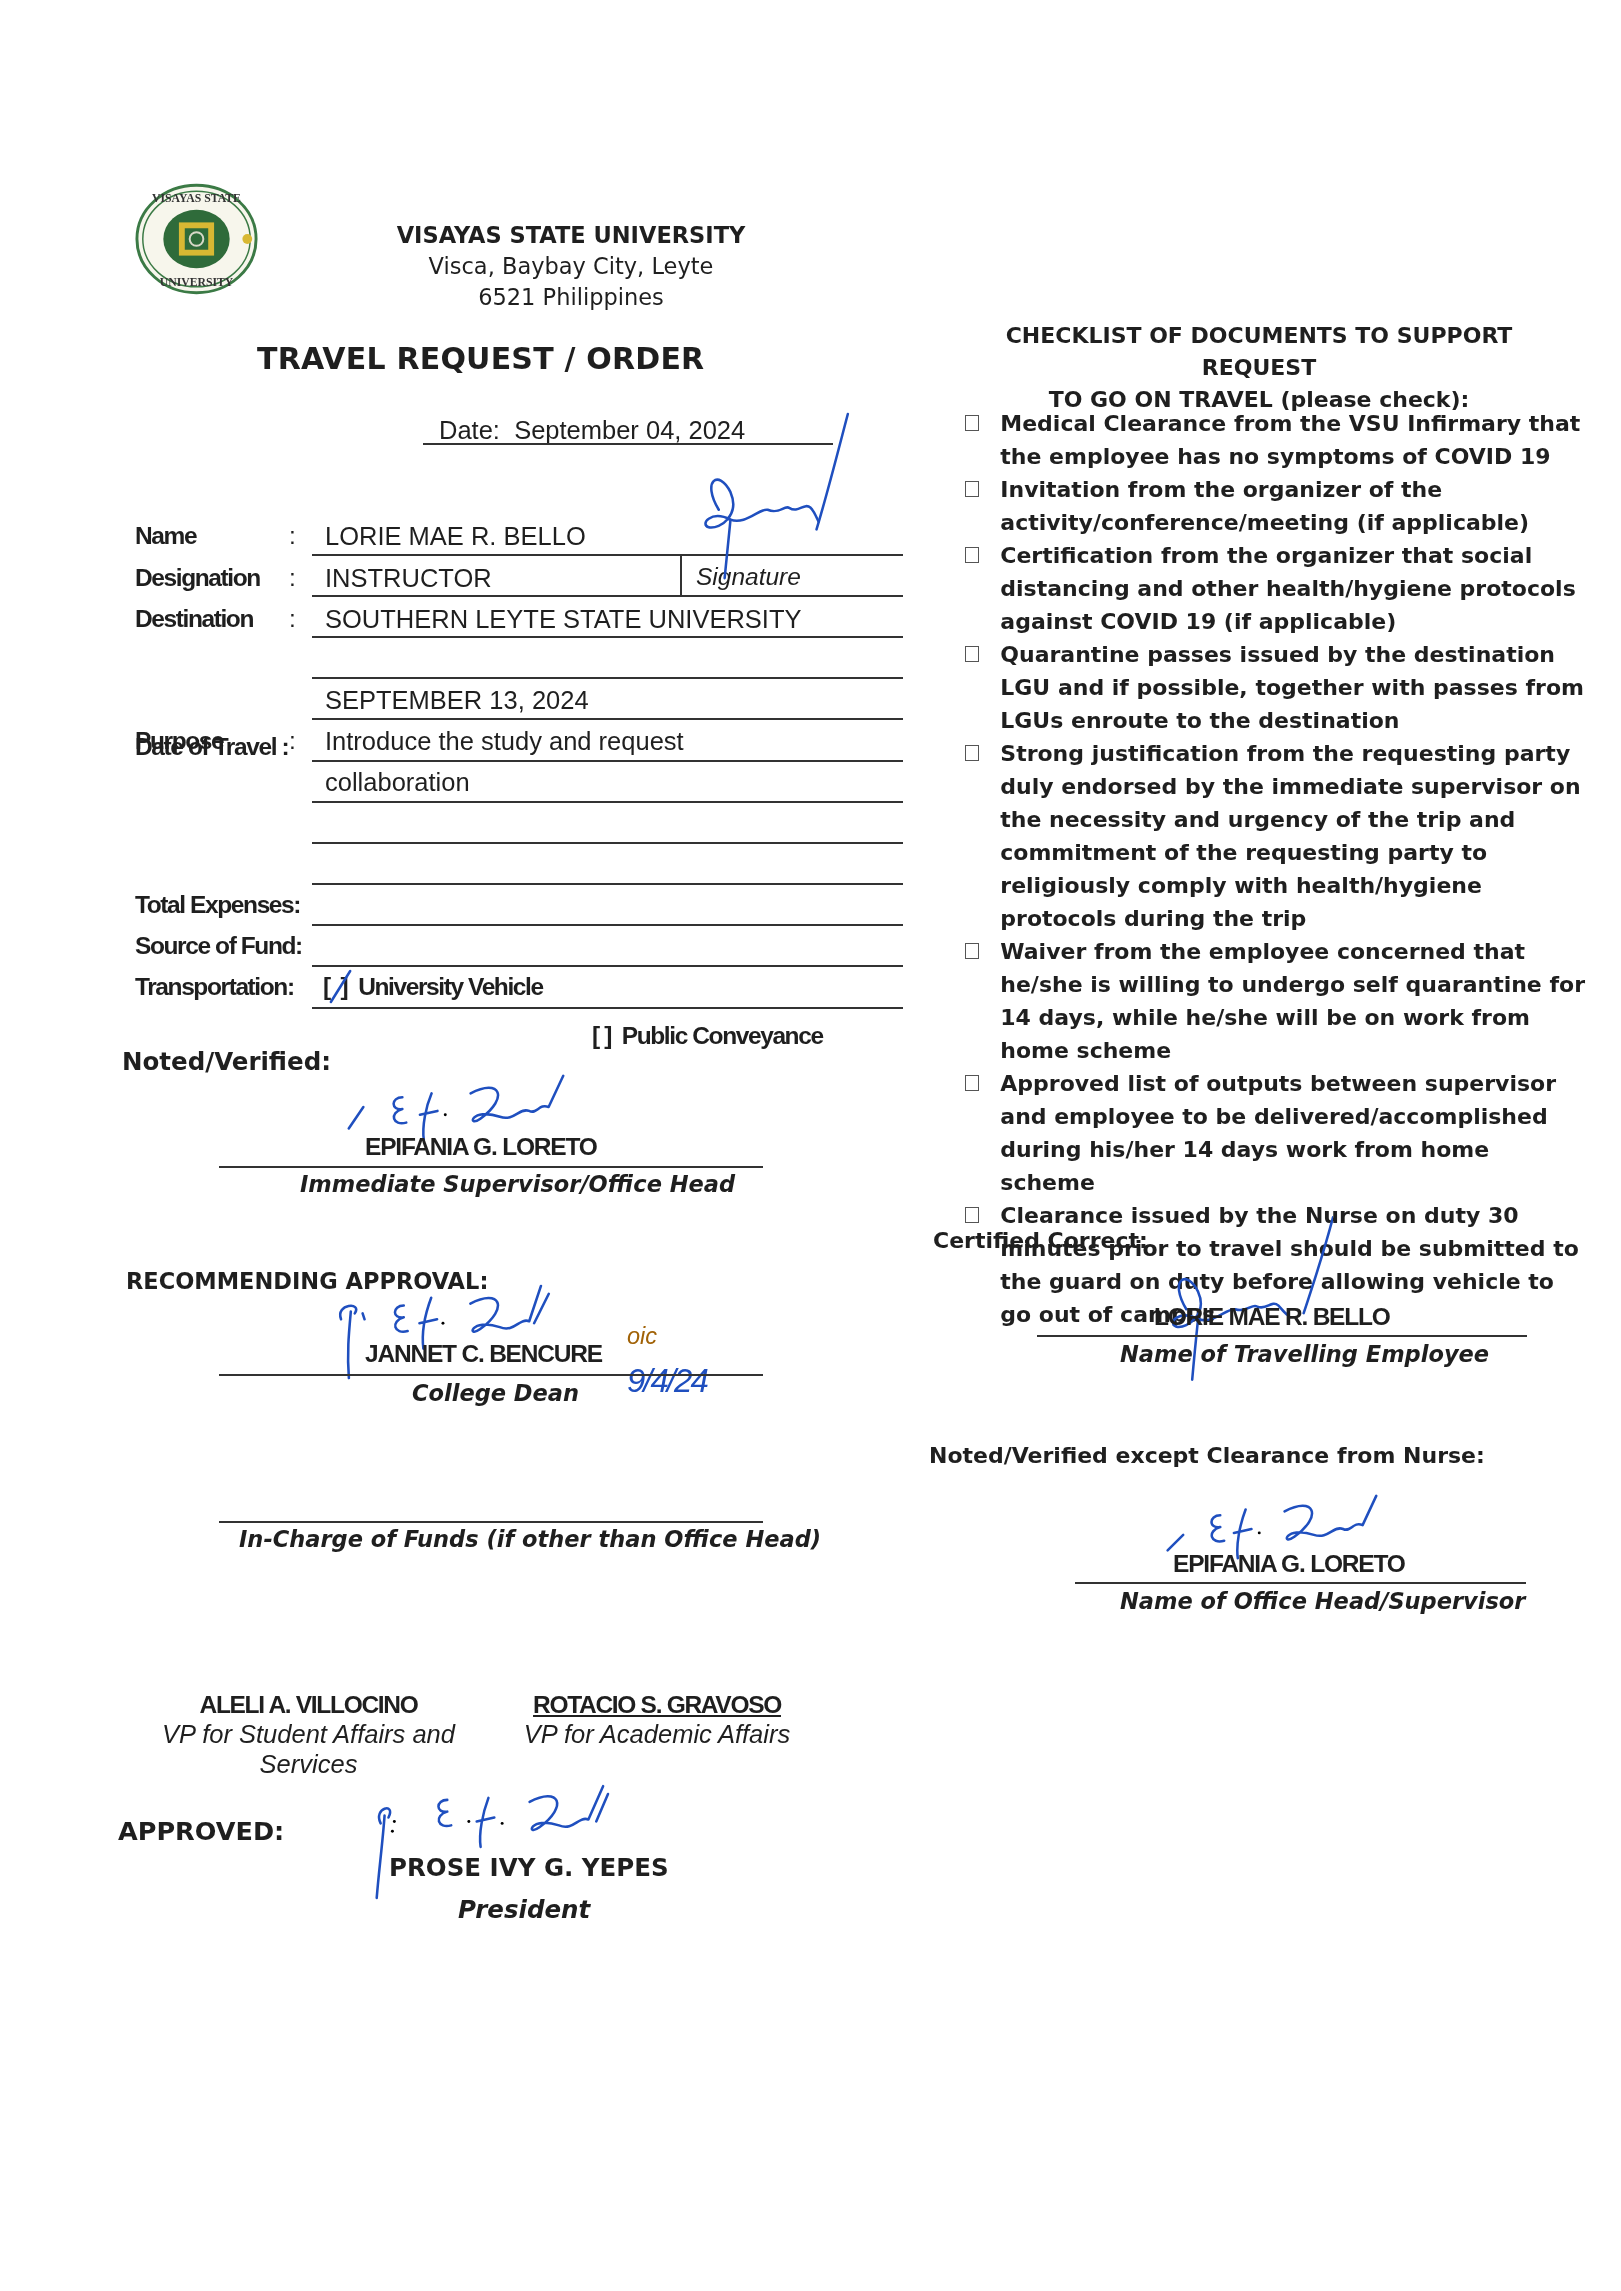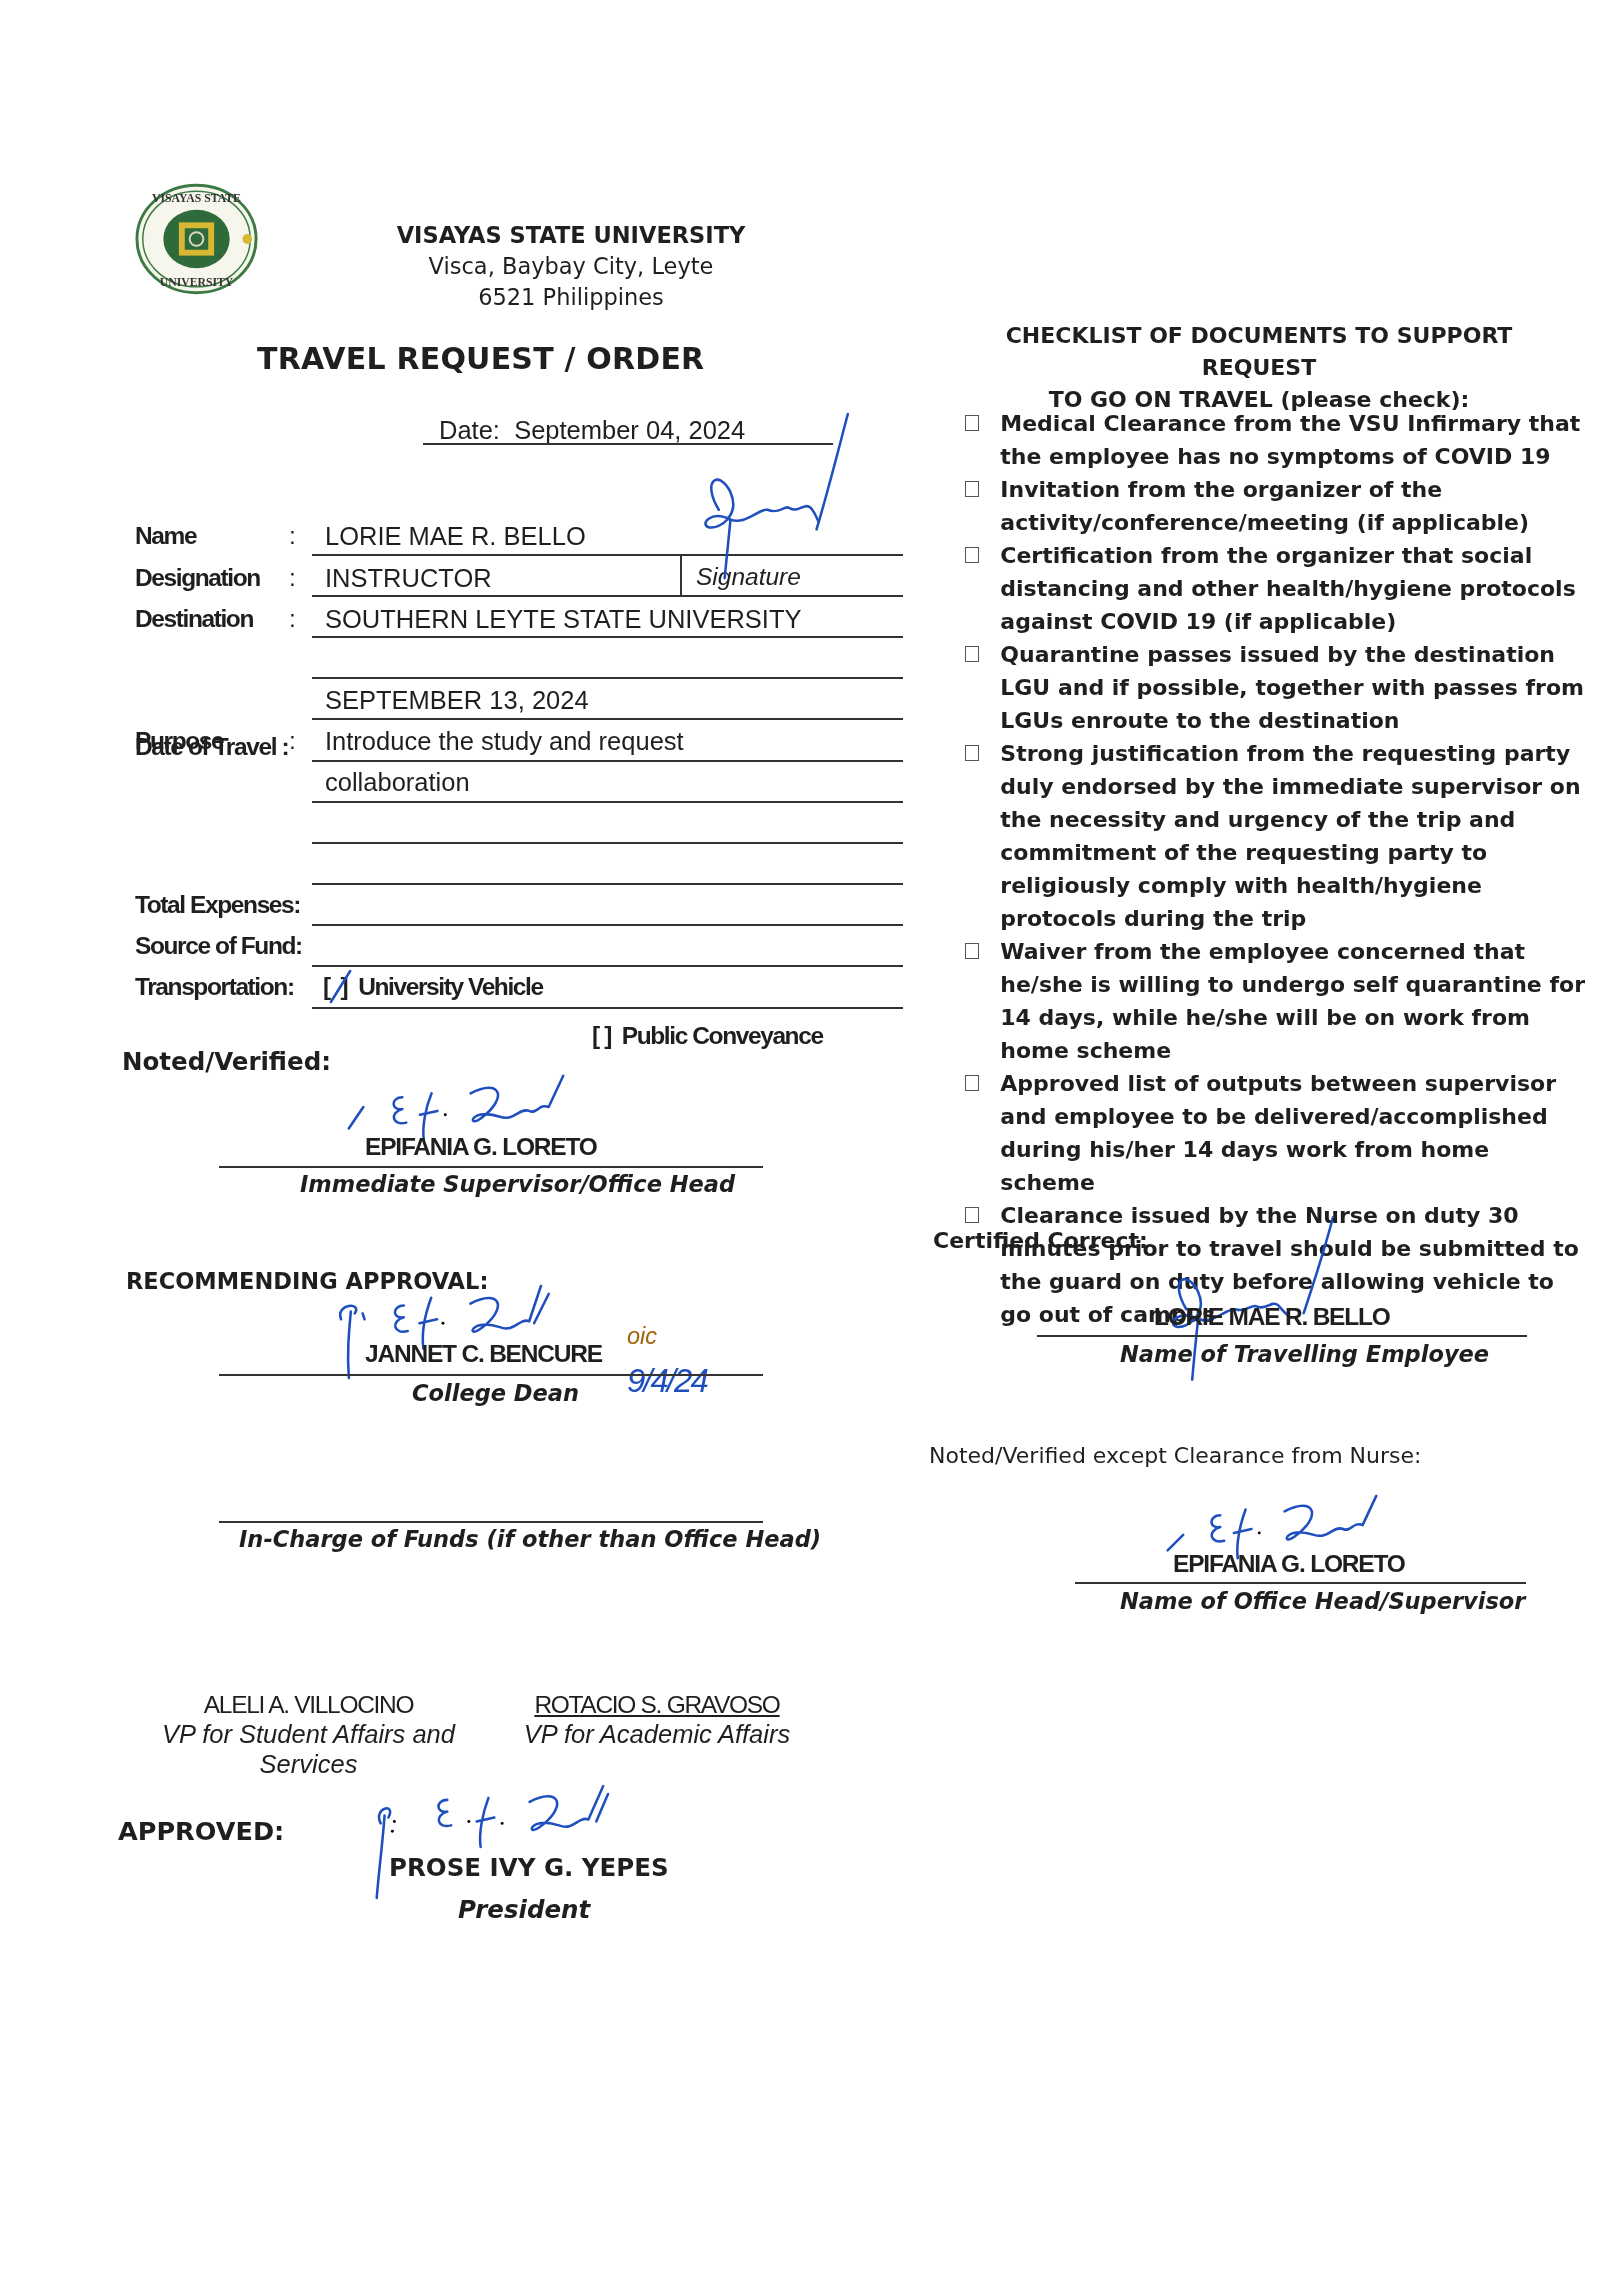--- a/index.html
+++ b/index.html
@@ -29,21 +29,21 @@
   
   .ck-head { left:970px; top:320px; width:578px; font-size:22px; font-weight:bold; line-height:32px; text-align:center; }
   .ck-list { left:963px; top:407px; width:627px; }
   .ck-item { display:flex; font-size:22px; font-weight:bold; line-height:33px; }
   .ck-box { flex:0 0 13.7px; width:12.7px; height:16.7px; border:1.6px solid #555; margin:7.8px 21.6px 0 2px; box-sizing:border-box; }
   .ck-text { flex:1; }
 
   .sec-lbl { font-size:24.5px; font-weight:bold; }
   .sign-name { font-size:24.5px; font-weight:bold; letter-spacing:-1.2px; }
   .role { font-size:22.5px; font-weight:bold; font-style:italic; }
-  .vp-name { font-size:24.5px; font-weight:normal; letter-spacing:-1.3px;text-align:center; }
+  .vp-name { font-size:24.5px; font-weight:bold; letter-spacing:-1.3px;text-align:center; }
   .vp-role { font-size:25.5px; font-style:italic; line-height:30px; }
 </style>
 </head>
 <body>
 
 <div class="abs logo">
   <svg width="125" height="114" viewBox="0 0 128 116">
     <ellipse cx="64" cy="58" rx="61" ry="55" fill="#f7f6ec" stroke="#3b7a45" stroke-width="3"></ellipse>
     <ellipse cx="64" cy="58" rx="55" ry="49" fill="none" stroke="#3b7a45" stroke-width="1.5"></ellipse>
     <ellipse cx="64" cy="58" rx="34" ry="30" fill="#2f6b3a"></ellipse>
@@ -223,21 +223,21 @@
 <div class="abs cal" style="left:933px; top:1228px; font-size:22px; font-weight:bold;">Certified Correct:</div>
 <svg class="sig" style="left:1157px; top:1215px;" width="176" height="167" viewBox="0 0 180 170">
   <path d="M180 2 C170 40 160 70 150 100"></path>
   <path d="M30 96 C12 66 30 54 42 78 C52 100 32 116 20 114 C10 110 22 96 42 106 C57 112 72 94 80 96 C92 100 97 90 102 93 C112 98 117 86 124 92 C128 96 130 100 134 102"></path>
   <path d="M42 106 C40 125 38 145 36 168"></path>
 </svg>
 <div class="abs sign-name narrow" style="left:1154px; top:1303px;">LORIE MAE R. BELLO</div>
 <div class="line" style="left:1037px; top:1335px; width:490px;"></div>
 <div class="abs role cal" style="left:1120px; top:1341px;">Name of Travelling Employee</div>
 
-<div class="abs cal" style="left:929px; top:1443px; font-size:22px; font-weight:normal;text-align:center;">Noted/Verified except Clearance from Nurse:</div>
+<div class="abs cal" style="left:929px; top:1443px; font-size:22px; font-weight:bold;text-align:center;">Noted/Verified except Clearance from Nurse:</div>
 <svg class="sig" style="left:1161px; top:1490px;" width="255" height="78" viewBox="0 0 260 80">
   <path d="M6 62 L22 46"></path>
   <path d="M60 26 C48 26 48 40 60 38 C46 42 50 56 64 52"></path>
   <path d="M86 20 C80 36 76 56 78 70 M74 44 L92 40"></path>
   <circle cx="100" cy="44" r="1.5"></circle>
   <path d="M126 22 C156 6 166 26 136 48 C122 58 126 36 156 46 C171 51 176 36 186 40 C194 44 196 32 206 36 L220 6"></path>
 </svg>
 <div class="abs sign-name narrow" style="left:1173px; top:1550px;">EPIFANIA G. LORETO</div>
 <div class="line" style="left:1075px; top:1582px; width:451px;"></div>
 <div class="abs role cal" style="left:1120px; top:1588px;">Name of Office Head/Supervisor</div>

